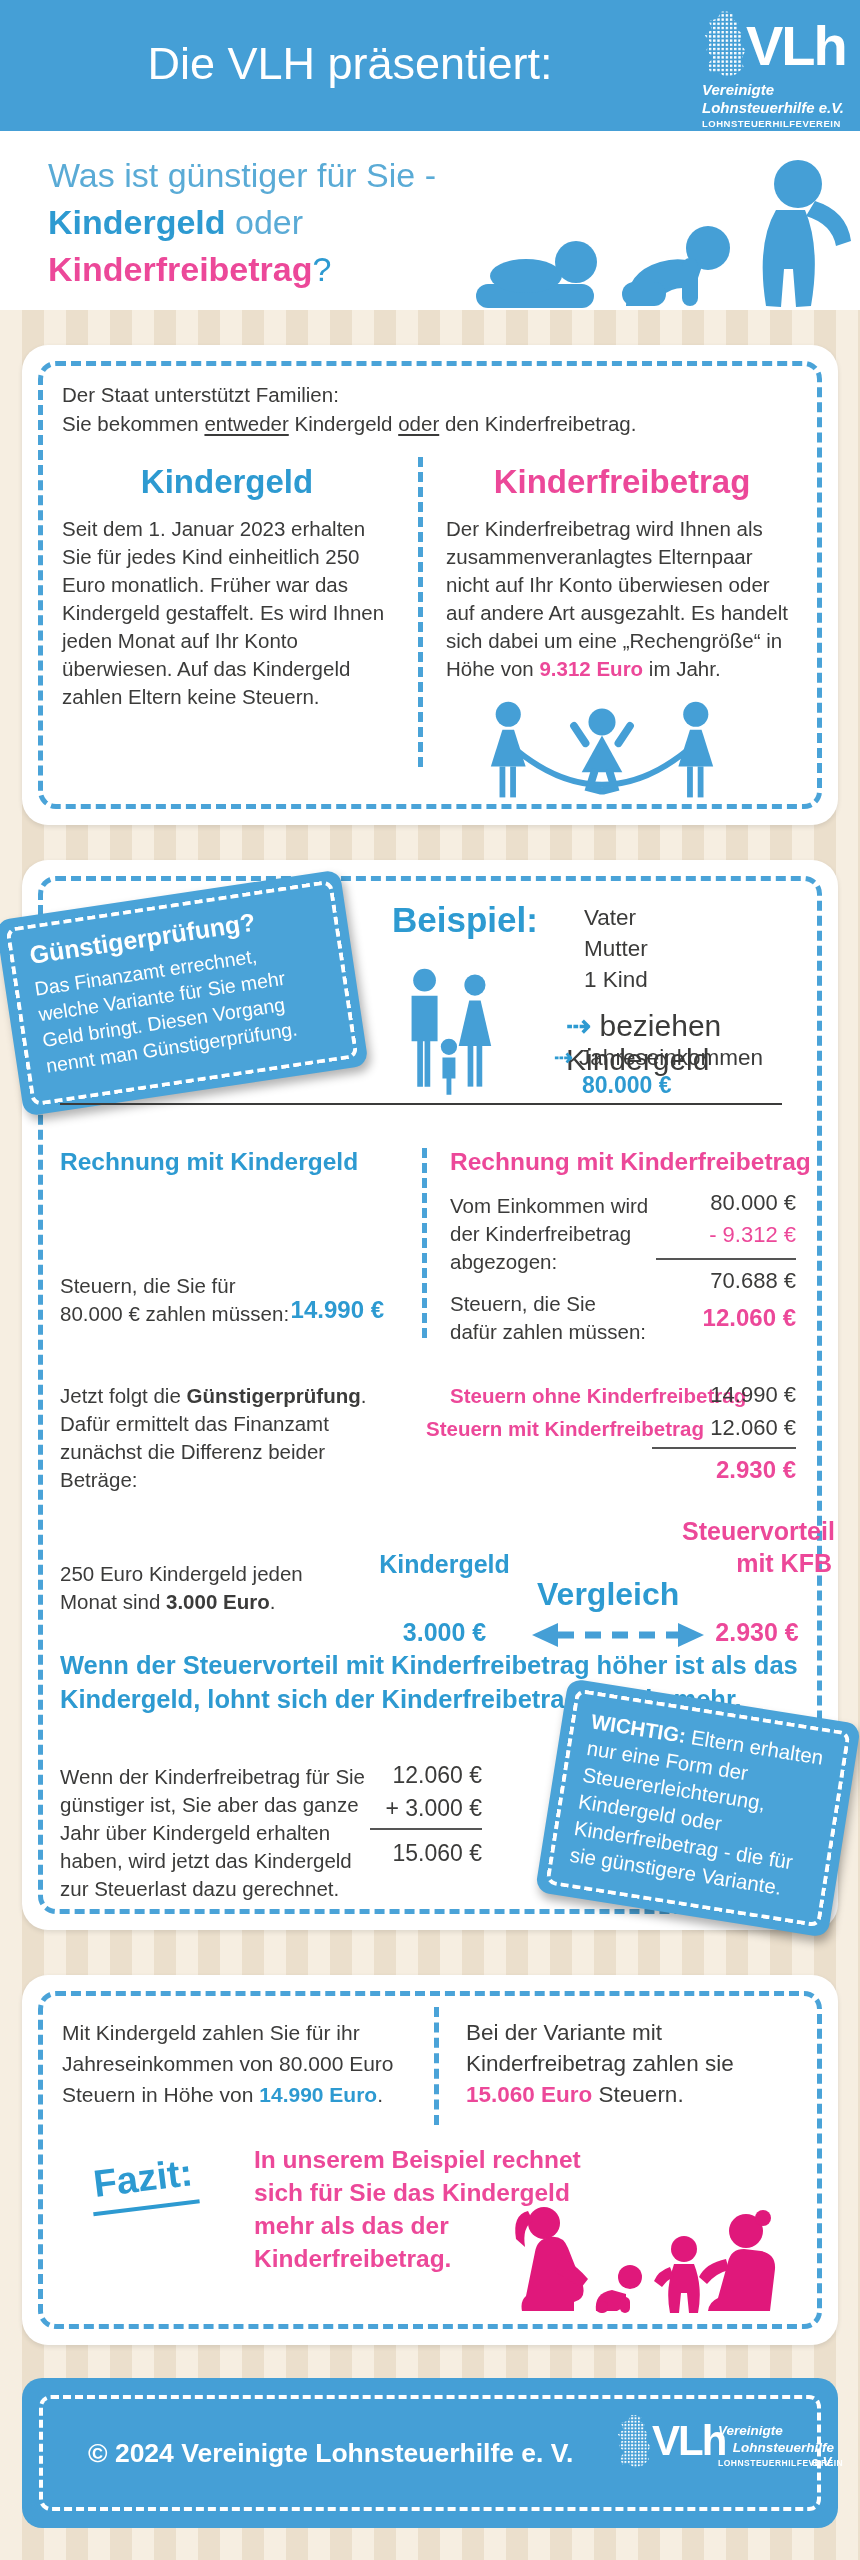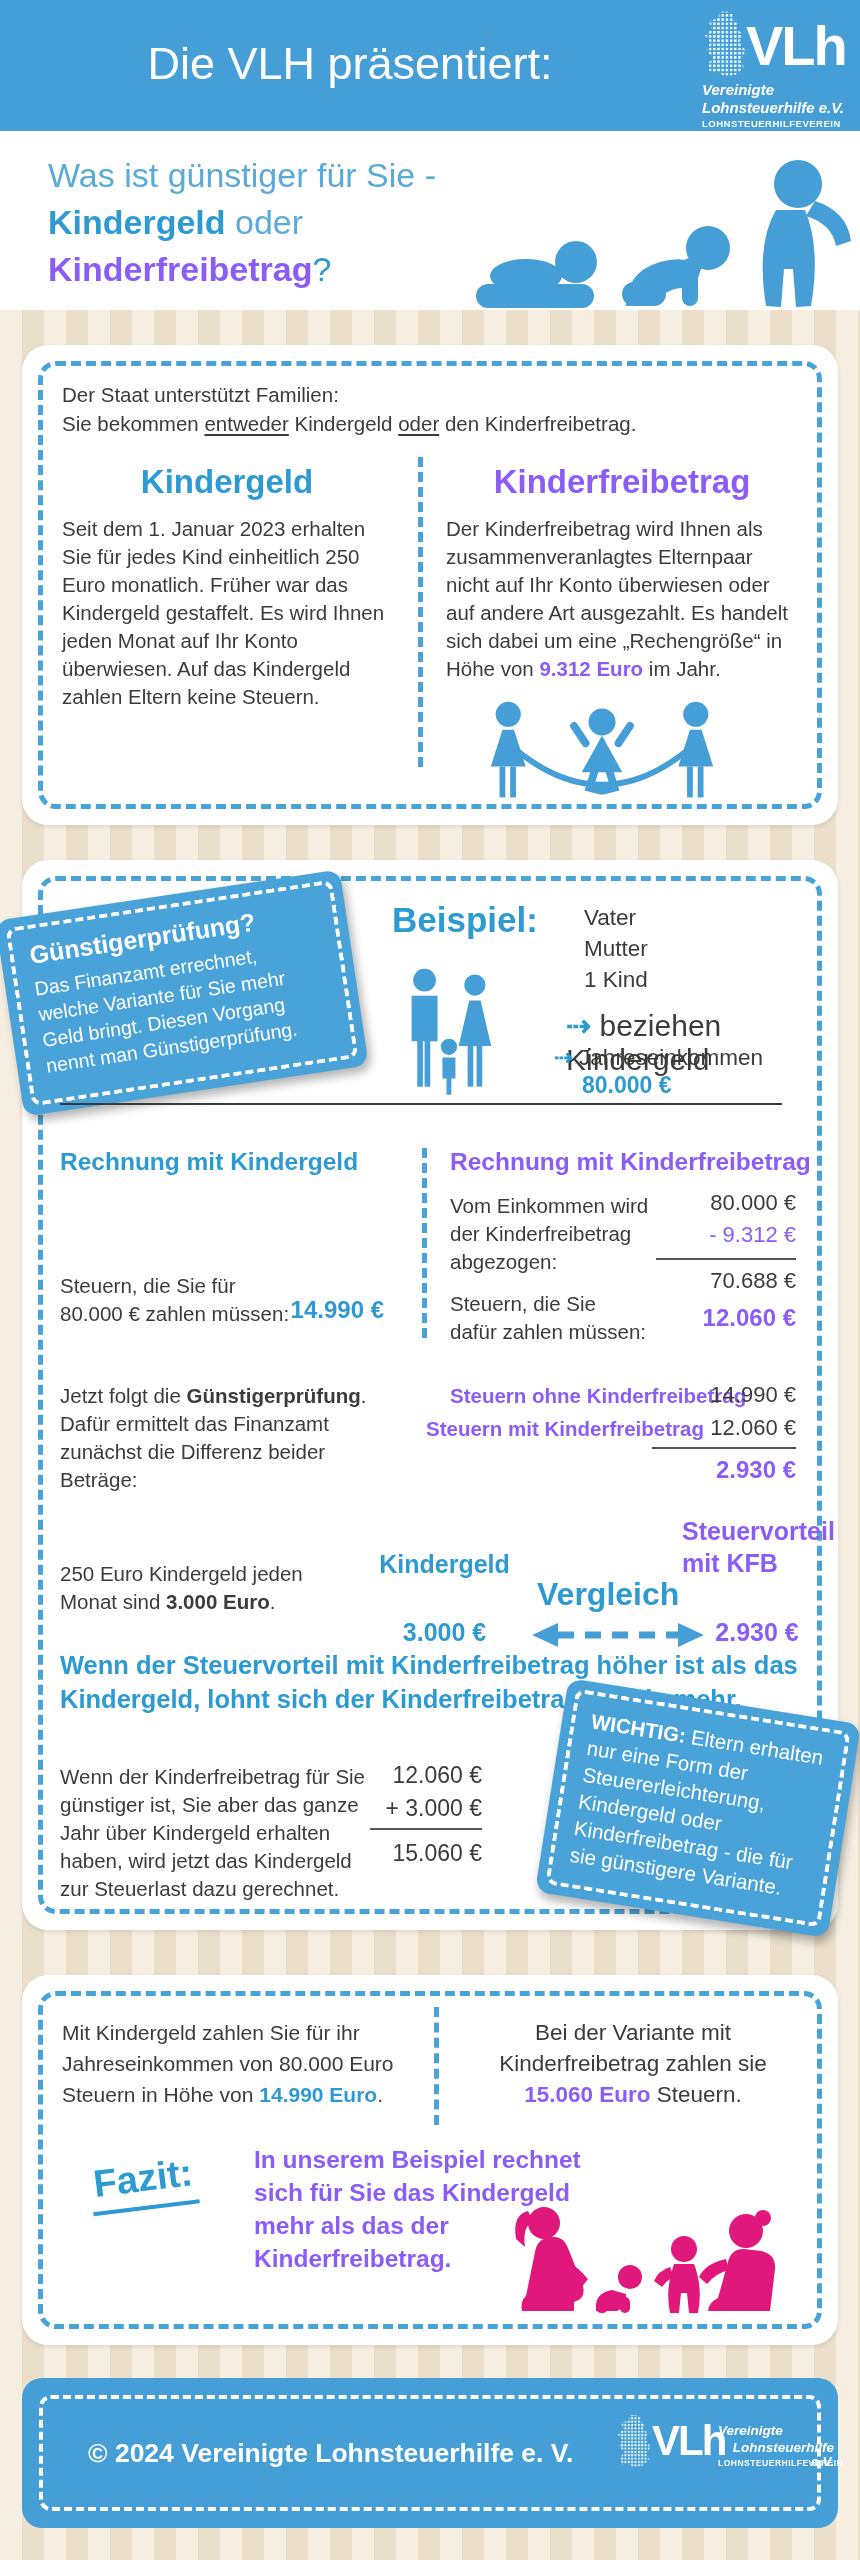--- a/index.html
+++ b/index.html
@@ -13,21 +13,21 @@
     font-size:45px;font-weight:400;color:#fff;}
   .logo{position:absolute;color:#fff;text-align:right;}
   .logo-acronym{position:absolute;font-weight:700;color:#fff;letter-spacing:-2px;line-height:1;}
   .logo-line{position:absolute;font-style:italic;font-weight:700;color:#fff;line-height:1;}
   .logo-line3{position:absolute;font-weight:700;color:#fff;letter-spacing:.5px;line-height:1;}
   
   .intro{position:absolute;left:0;top:131px;width:860px;height:179px;background:#fff;}
   .intro-l{position:absolute;left:48px;font-size:34px;line-height:1;}
   .c-lblue{color:#5AABD6;}
   .c-blue{color:#2D9AD1;}
-  .c-pink{color:#8b5cf6;}
+  .c-pink{color:#ec4899;}
   .b{font-weight:700;}
   
   .wbox{position:absolute;background:#fff;border-radius:26px;box-shadow:0 2px 5px rgba(0,0,0,.10);}
   .wbox-inner{position:absolute;inset:16px;border:5px dashed #4AA3D8;border-radius:18px;}
   .vdiv{position:absolute;border-left:5px dashed #4AA3D8;width:0;}
   .txt{position:absolute;font-size:20.5px;line-height:28px;}
   .colT{position:absolute;text-align:center;font-weight:700;font-size:33px;line-height:1;}
   .u{text-decoration:underline;text-underline-offset:3px;}
   .rule{position:absolute;height:2px;background:#3B3B3A;}
   .val{position:absolute;font-size:22px;text-align:right;}
@@ -166,21 +166,21 @@
 
     <div class="txt" style="left:38px;top:700px;width:295px;"><span>250 Euro Kindergeld jeden Monat sind </span><span class="b">3.000 Euro</span><span>.</span></div>
     <div class="abs b c-blue" style="left:350px;top:690px;width:145px;font-size:25px;text-align:center;">Kindergeld</div>
     <div class="abs b c-blue" style="left:350px;top:758px;width:145px;font-size:25px;text-align:center;">3.000 €</div>
     <div class="abs b c-blue" style="left:515px;top:716px;width:160px;font-size:32px;text-align:left;">Vergleich</div>
     <svg class="abs" style="left:510px;top:762px;" width="172" height="26" viewBox="0 0 172 26">
       <line x1="26" y1="13" x2="146" y2="13" stroke="#459FD6" stroke-width="7" stroke-dasharray="16 11"></line>
       <polygon points="26,1 0,13 26,25" fill="#459FD6"></polygon>
       <polygon points="146,1 172,13 146,25" fill="#459FD6"></polygon>
     </svg>
-    <div class="abs b c-pink" style="left:660px;top:655px;width:150px;font-size:25px;line-height:32px;text-align:left;"><span>Steuervorteil</span><br><span>mit KFB</span></div>
+    <div class="abs b c-pink" style="left:660px;top:655px;width:150px;font-size:25px;line-height:32px;text-align:right;"><span>Steuervorteil</span><br><span>mit KFB</span></div>
     <div class="abs b c-pink" style="left:660px;top:758px;width:150px;font-size:25px;text-align:center;">2.930 €</div>
 
     <div class="abs b c-blue" style="left:38px;top:788px;width:745px;font-size:25.5px;line-height:34px;">Wenn der Steuervorteil mit Kinderfreibetrag höher ist als das Kindergeld, lohnt sich der Kinderfreibetrag für Sie mehr.</div>
 
     <div class="txt" style="left:38px;top:903px;width:322px;">Wenn der Kinderfreibetrag für Sie günstiger ist, Sie aber das ganze Jahr über Kindergeld erhalten haben, wird jetzt das Kindergeld zur Steuerlast dazu gerechnet.</div>
     <div class="val" style="left:330px;top:902px;width:130px;font-size:23px;">12.060 €</div>
     <div class="val" style="left:330px;top:935px;width:130px;font-size:23px;">+ 3.000 €</div>
     <div class="rule" style="left:348px;top:968px;width:112px;height:2px;background:#555;"></div>
     <div class="val" style="left:330px;top:980px;width:130px;font-size:23px;">15.060 €</div>
 
@@ -188,21 +188,21 @@
       <div class="sticker-inner">
         <div style="font-size:20.5px;line-height:27px;"><span class="b">WICHTIG:</span><span> Eltern erhalten nur eine Form der Steuererleichterung, Kindergeld oder Kinderfreibetrag - die für sie günstigere Variante.</span></div>
       </div>
     </div>
   </div>
 
   <div class="wbox" style="left:22px;top:1975px;width:816px;height:370px;">
     <div class="wbox-inner"></div>
     <div class="txt" style="left:40px;top:42px;width:352px;font-size:21px;line-height:31px;"><span>Mit Kindergeld zahlen Sie für ihr Jahreseinkommen von 80.000 Euro Steuern in Höhe von </span><span class="b c-blue">14.990 Euro</span><span>.</span></div>
     <div class="vdiv" style="left:412px;top:32px;height:118px;"></div>
-    <div class="txt" style="left:444px;top:42px;width:334px;font-size:22.5px;line-height:31px;text-align:center;"><span>Bei der Variante mit Kinderfreibetrag zahlen sie </span><span class="b c-pink">15.060 Euro</span><span> Steuern.</span></div>
+    <div class="txt" style="left:444px;top:42px;width:334px;font-size:22.5px;line-height:31px;"><span>Bei der Variante mit Kinderfreibetrag zahlen sie </span><span class="b c-pink">15.060 Euro</span><span> Steuern.</span></div>
     <div class="abs b c-blue" style="left:68px;top:182px;font-size:38px;transform:rotate(-7deg);border-bottom:4px solid #2D9AD1;padding:0 4px 6px;">Fazit:</div>
     <div class="abs b c-pink" style="left:232px;top:168px;width:375px;font-size:24.5px;line-height:33px;">In unserem Beispiel rechnet sich für Sie das Kindergeld mehr als das der Kinderfreibetrag.</div>
     <svg class="abs" style="left:480px;top:222px;" width="300" height="122" viewBox="0 0 300 122" fill="#E0187B">
       <circle cx="42" cy="26" r="16"></circle>
       <path d="M26 14 q-16 4-12 28 l9 8 q-3-20 8-26 z"></path>
       <path d="M20 114 h52 v-9 q12-3 9-16 l-15-38 q-5-13-18-11 q-13 2-15 15 l-9 44 q-6 5-4 15 z"></path>
       <path d="M60 60 q16 10 26 22 l-7 9 q-14-10-26-16 z"></path>
       <circle cx="128" cy="80" r="12"></circle>
       <path d="M94 114 q-2-18 16-21 l14 4 v12 l-9 5 z"></path>
       <rect x="94" y="104" width="12" height="12" rx="5"></rect>

